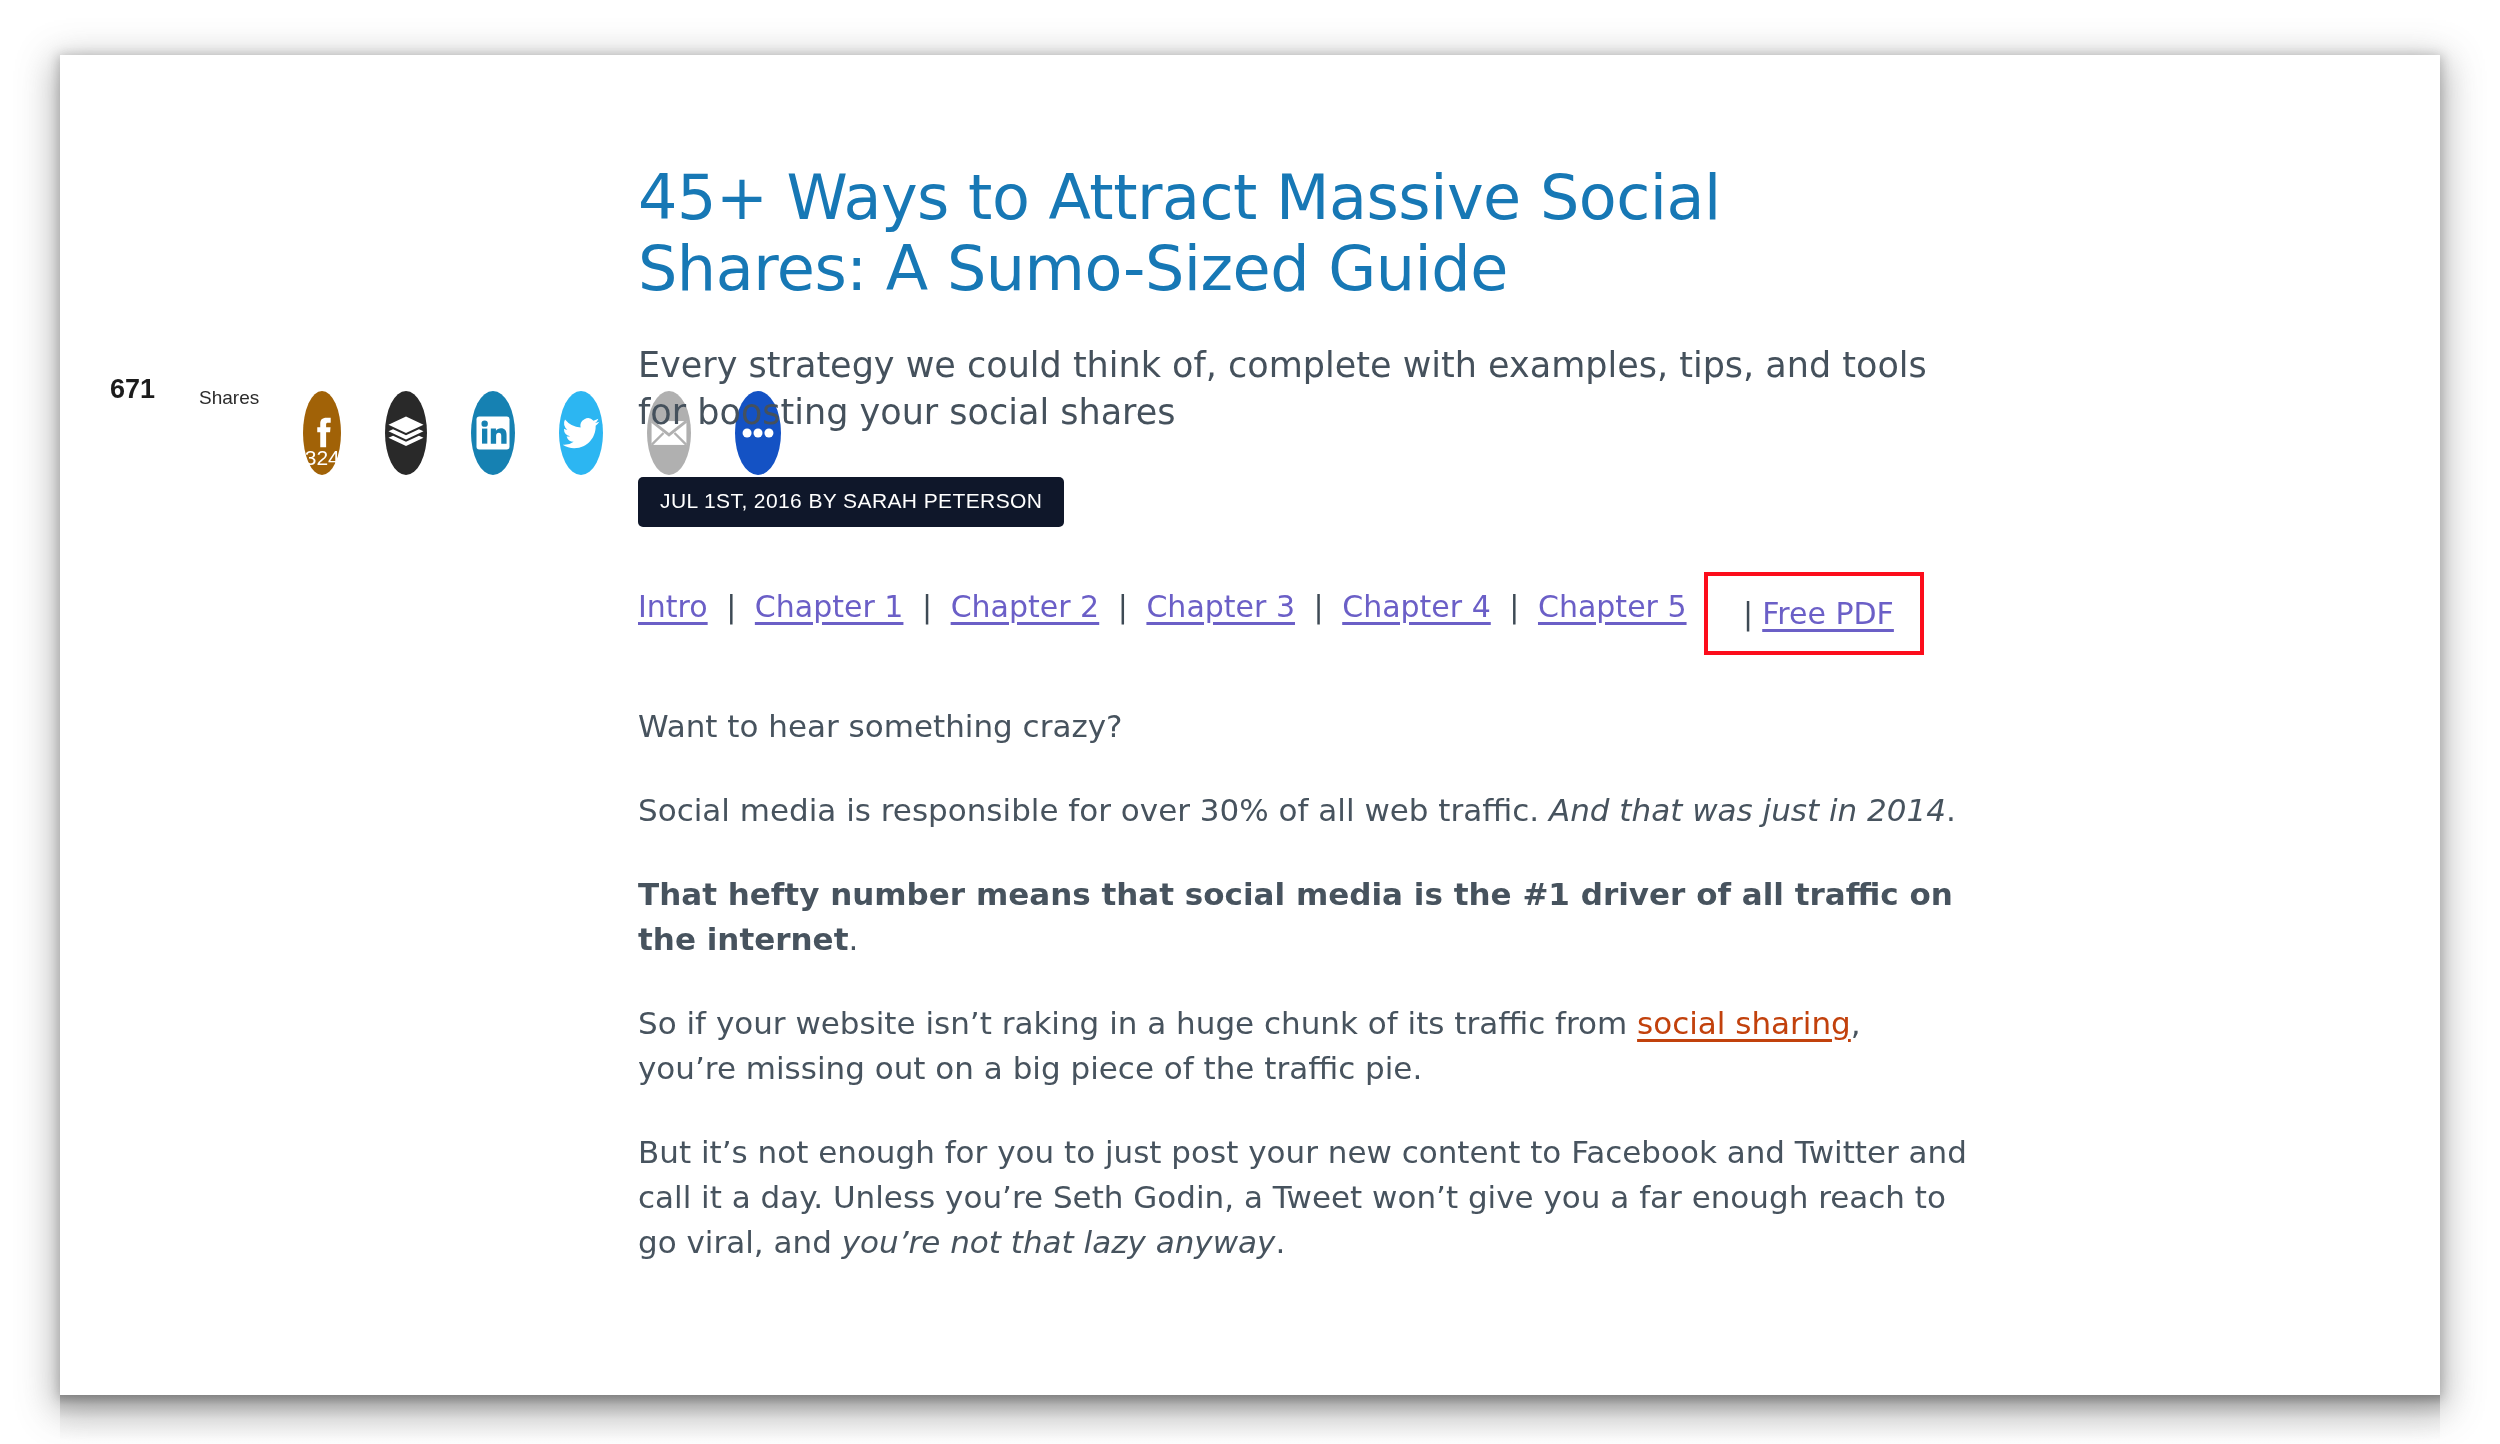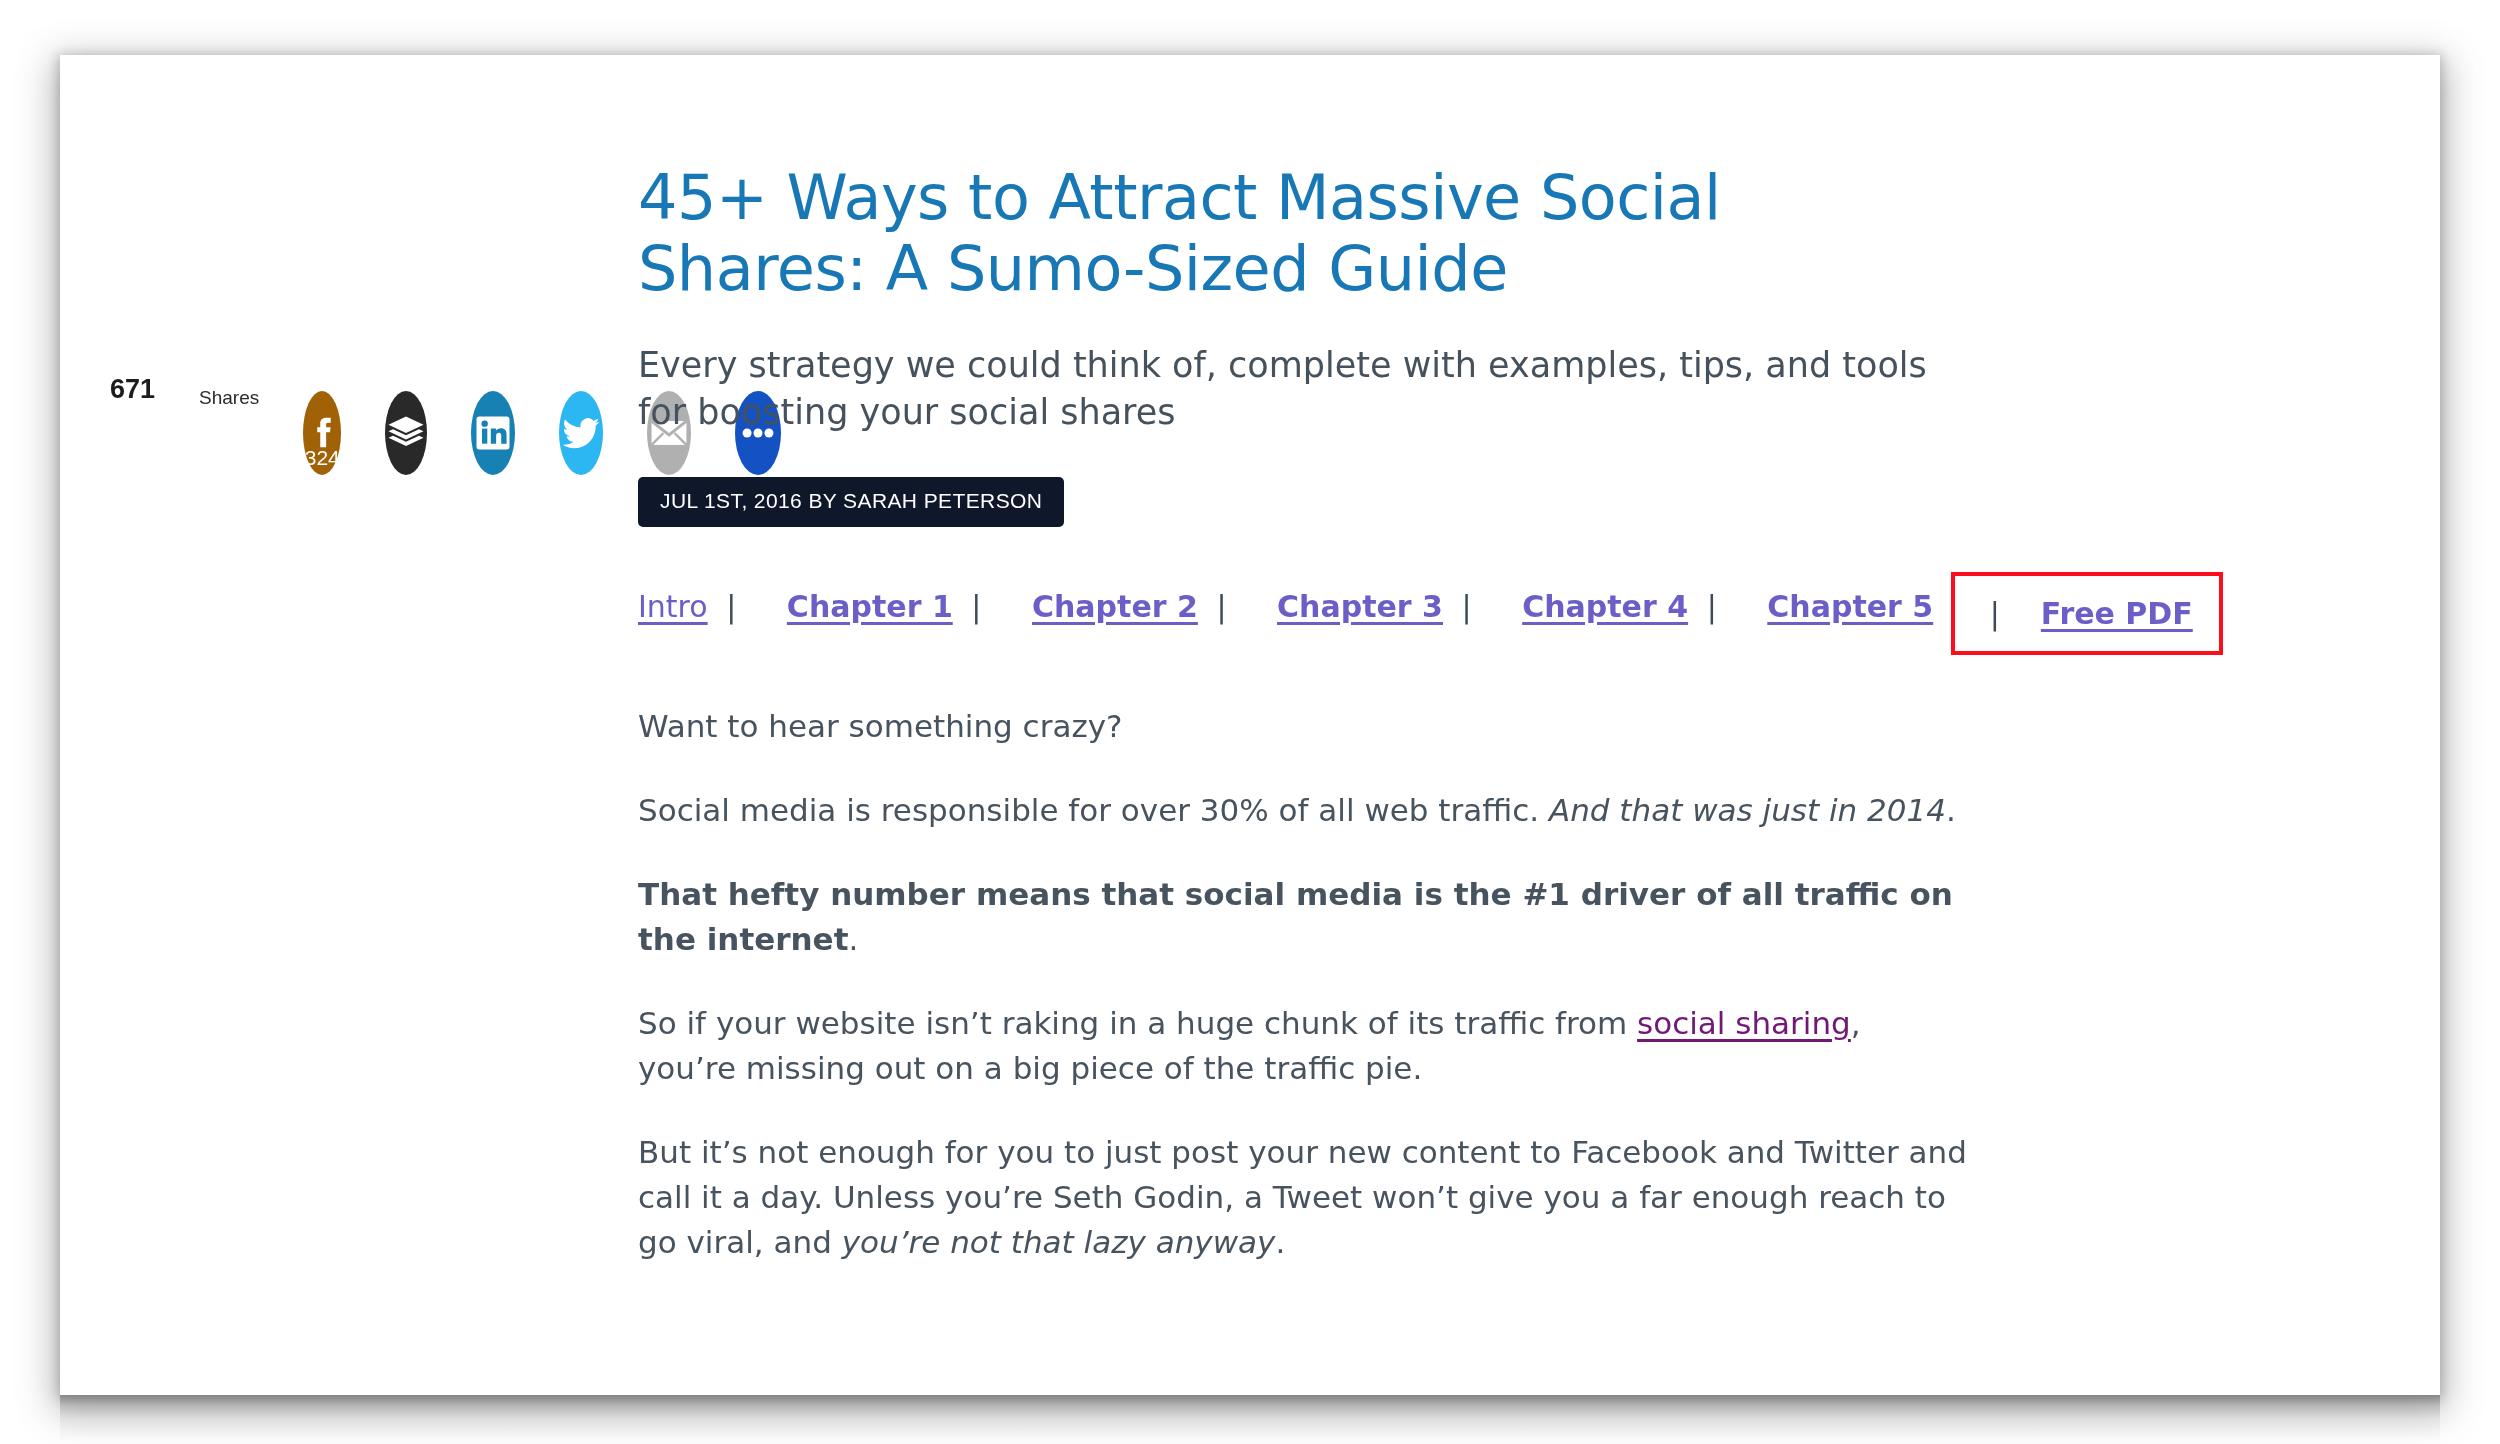--- a/index.html
+++ b/index.html
@@ -144,21 +144,21 @@
     color: #3e4a55;
     line-height: 1.45;
     white-space: nowrap;
   }
   #chapter-nav a {
     color: #6b5fc7;
     text-decoration: underline;
     text-underline-offset: 5px;
     cursor: pointer;
   }
-  #chapter-nav a.chapter-link { font-weight: bold; margin-left: 32px; }
+  #chapter-nav a.chapter-link { font-weight: normal; }
   .nav-sep { color: #3e4a55; padding: 0 9px; }
 
   
   #free-pdf-highlight {
     display: inline-block;
     border: 4px solid #fc0d1b;
     padding: 16px 26px 16px 26px;
     margin-left: 8px;
     position: relative;
     top: 7px;
@@ -169,21 +169,21 @@
   .para {
     font-family: "DejaVu Sans", sans-serif;
     font-size: 31px;
     line-height: 1.45;
     color: #47535e;
     margin-bottom: 39px;
   }
   .para i { font-style: italic; }
   .para b { font-weight: bold; }
   .para a {
-    color: #701a75;
+    color: #c2410c;
     text-decoration: underline;
     text-underline-offset: 5px;
     cursor: pointer;
   }
 </style>
 </head>
 <body>
 
 <div id="screen">
 

